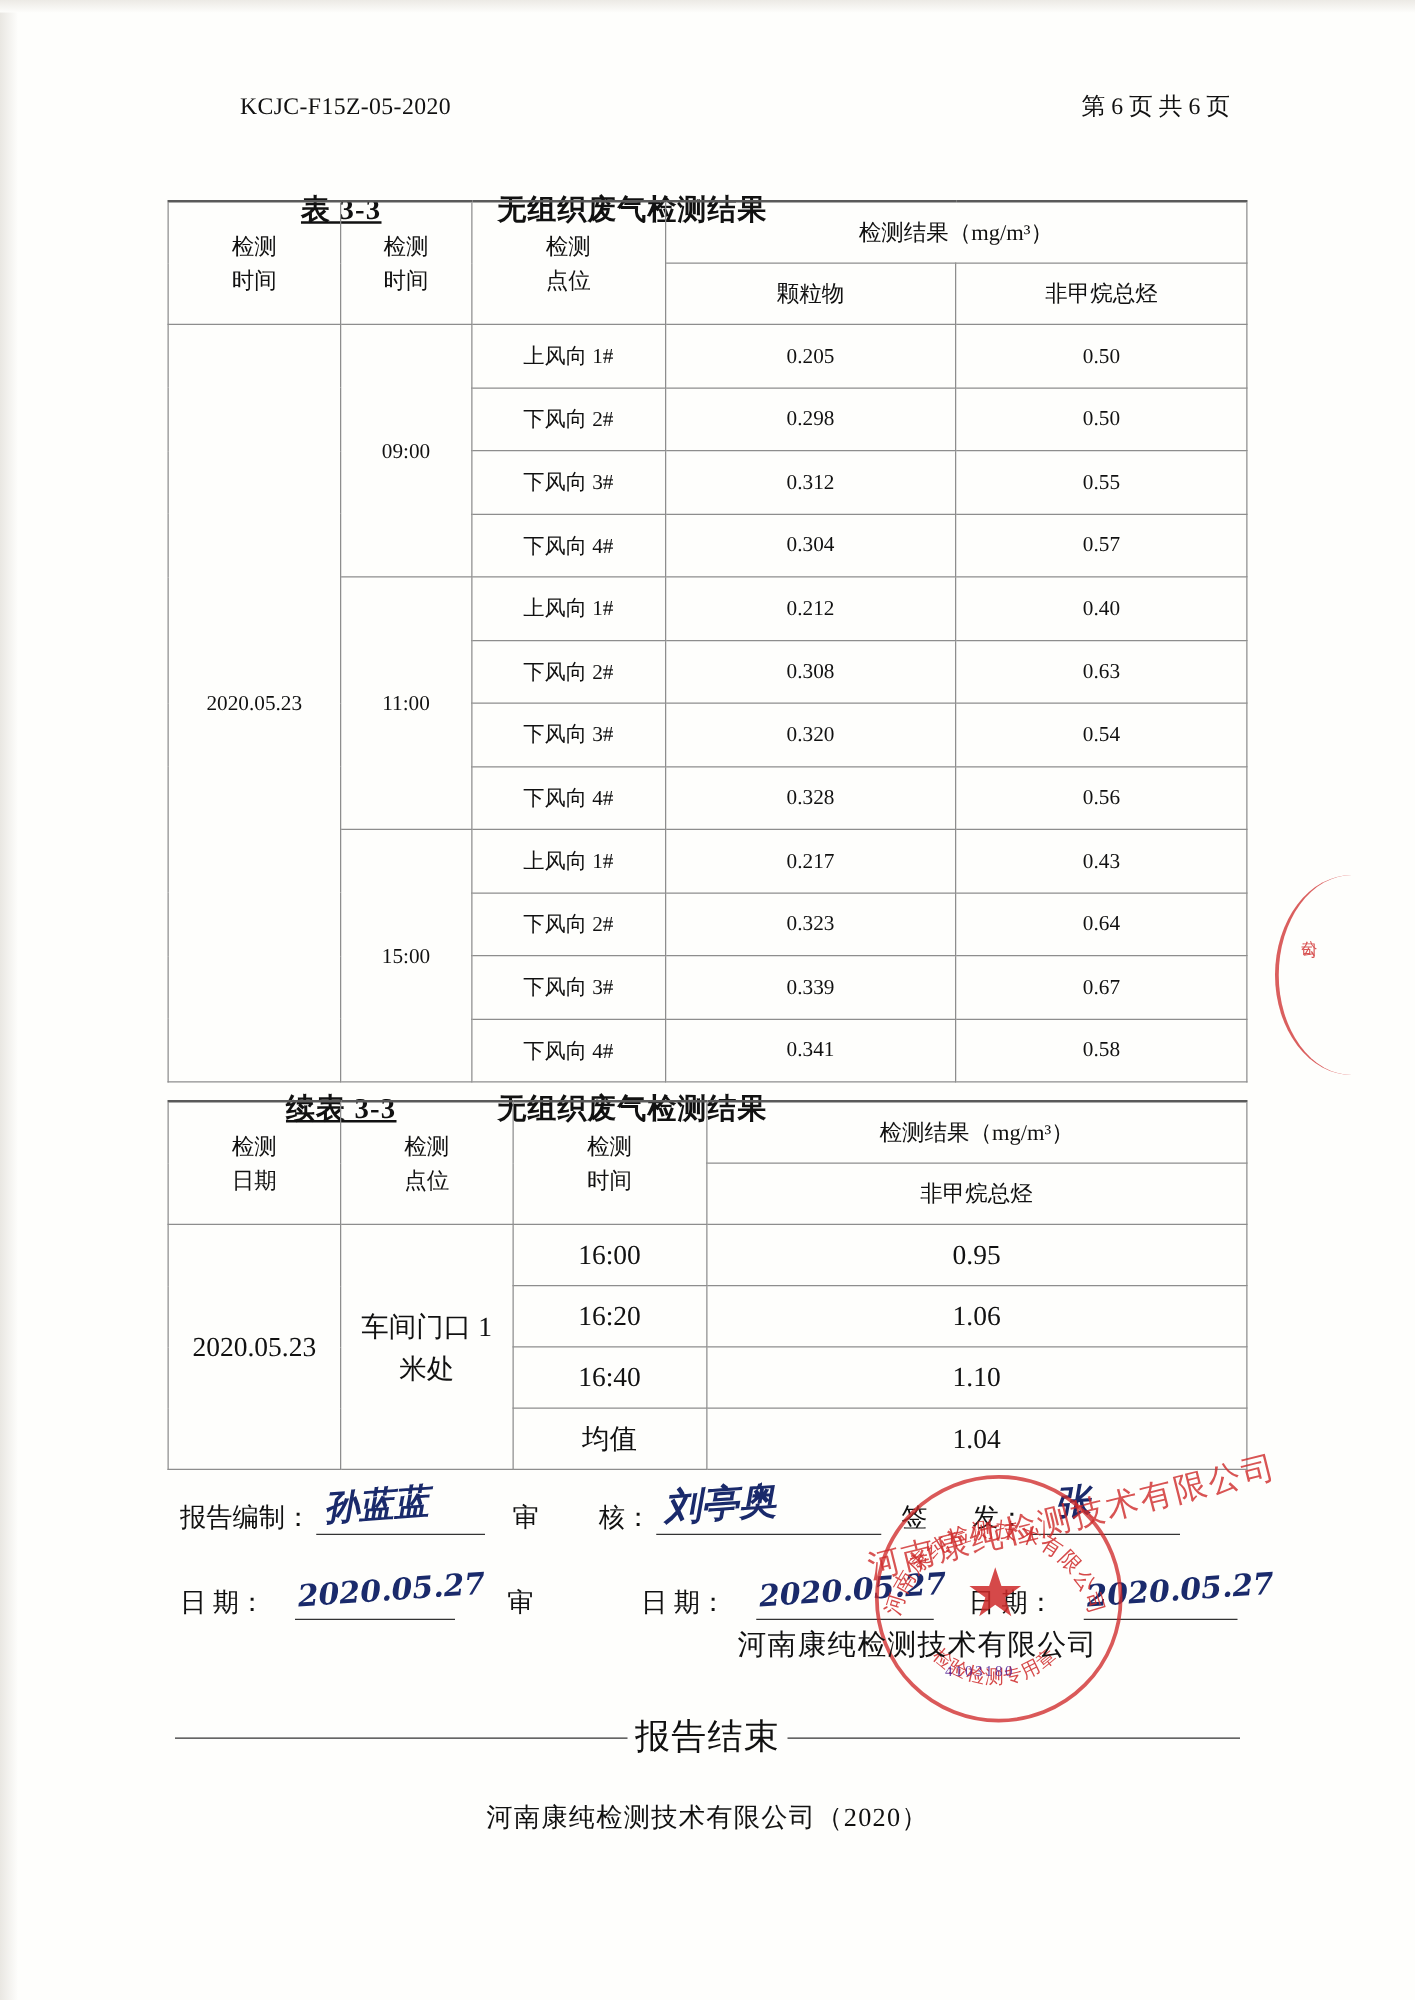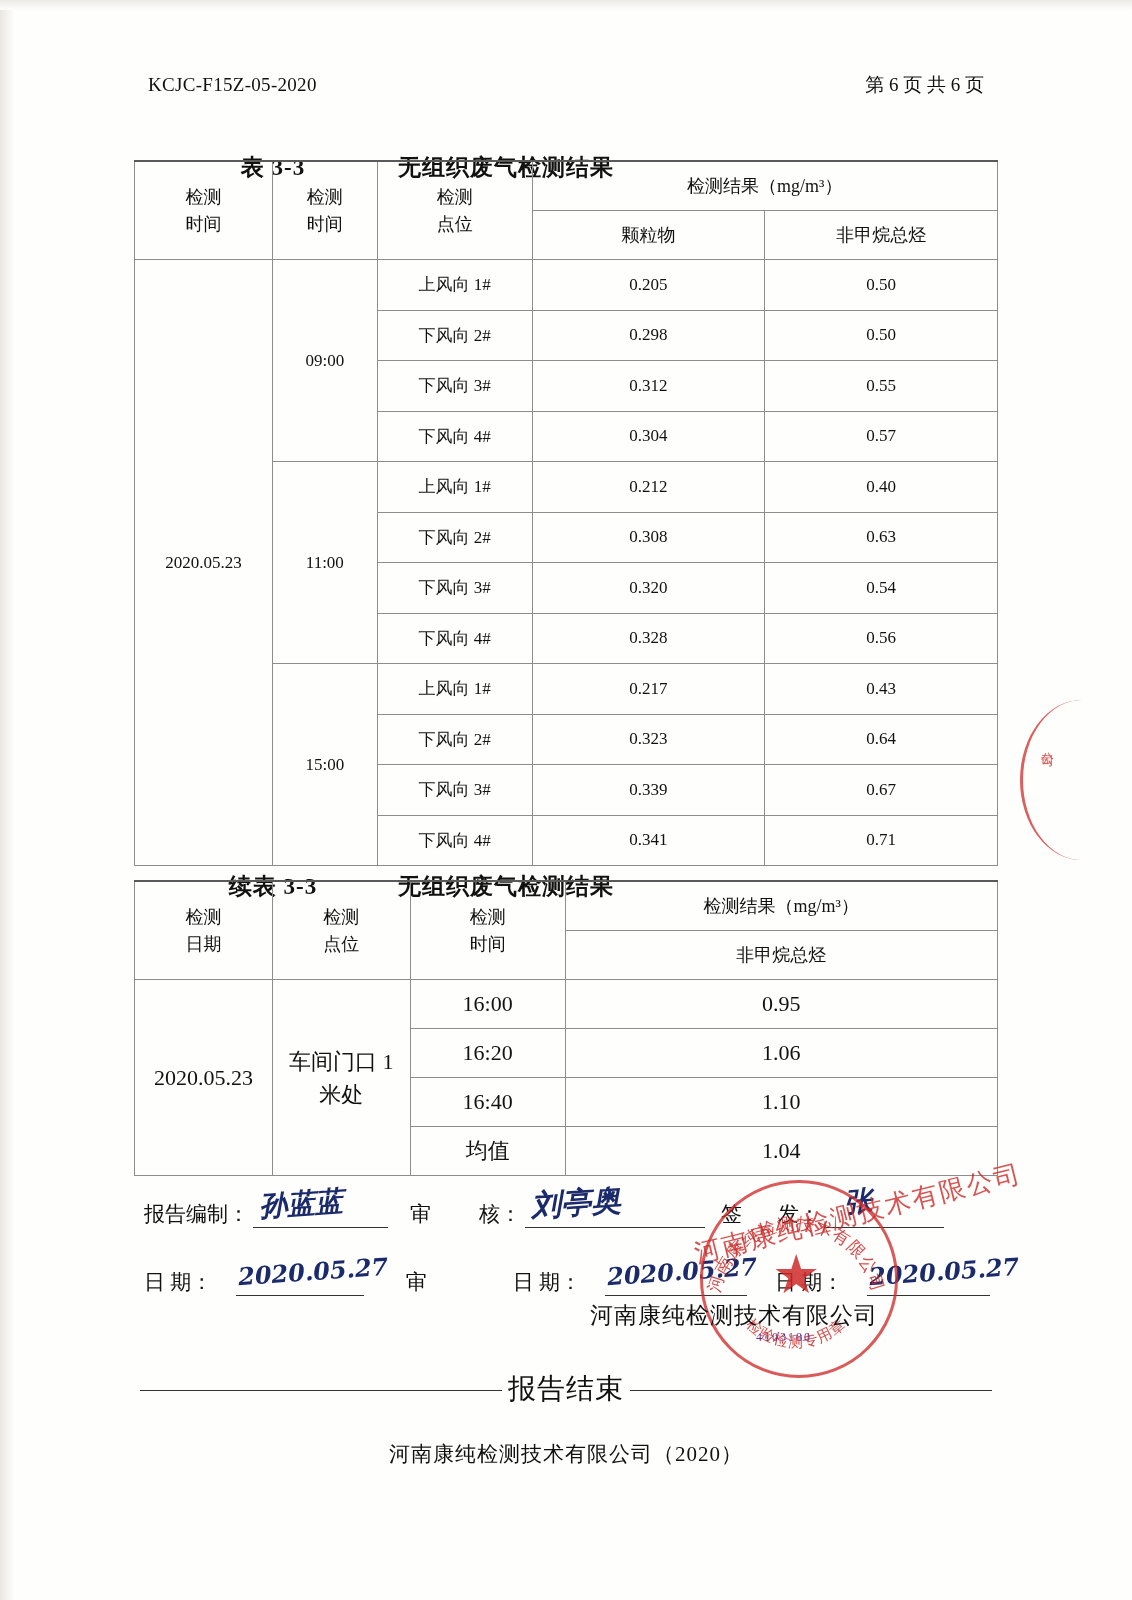--- a/index.html
+++ b/index.html
@@ -33,36 +33,37 @@
   }
   .header {
     position: absolute;
     left: 148px; top: 72px;
     width: 836px;
     display: flex;
     justify-content: space-between;
     align-items: baseline;
     font-size: 19px;
   }
-  .header .code { letter-spacing: .3px; }
+  .header .code { letter-spacing: .3px; margin-left: 44px; }
   .header .pageno { font-size: 19px; }
 
   .title-row {
     position: absolute;
     left: 148px;
     width: 836px;
     display: flex;
     align-items: baseline;
     font-weight: bold;
   }
   .title-row .tbl-no {
     width: 250px;
     text-align: center;
     font-size: 23px;
     letter-spacing: 1px;
+    text-decoration: underline;
   }
   .title-row .tbl-title {
     flex: 1;
     text-align: left;
     font-size: 23px;
     letter-spacing: 1px;
     margin-top: 26px;
   }
   #title1 { top: 126px; }
   #title2 { top: 845px; }
@@ -328,21 +329,21 @@
         <td class="data-cell">0.64</td>
       </tr>
       <tr>
         <td class="data-cell">下风向 3#</td>
         <td class="data-cell">0.339</td>
         <td class="data-cell">0.67</td>
       </tr>
       <tr>
         <td class="data-cell">下风向 4#</td>
         <td class="data-cell">0.341</td>
-        <td class="data-cell">0.71</td>
+        <td class="data-cell">0.58</td>
       </tr>
     </tbody>
   </table>
 
   <div class="title-row" id="title2">
     <span class="tbl-no">续表 3-3</span>
     <span class="tbl-title">无组织废气检测结果</span>
   </div>
 
   <table class="grid" id="table2">

